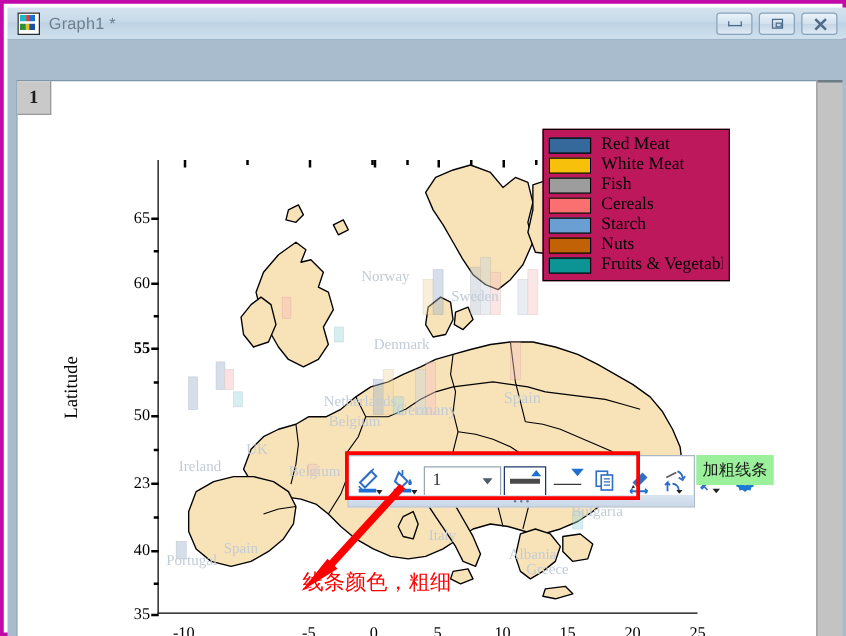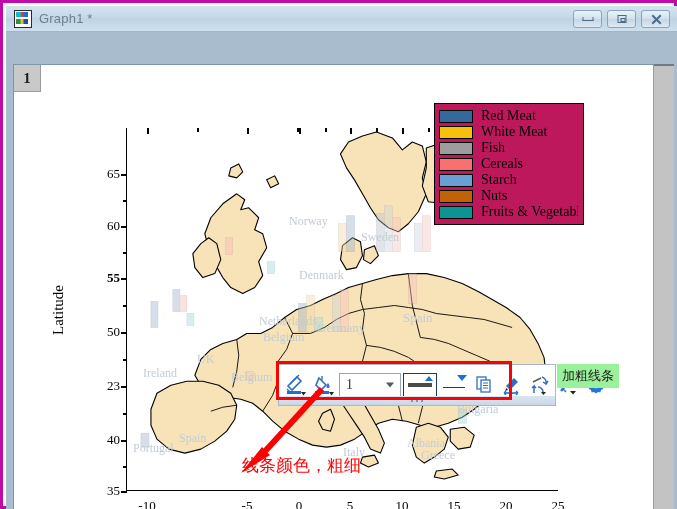--- a/index.html
+++ b/index.html
@@ -302,21 +302,21 @@
           <div class="country-lbl" style="left:162px;top:86px;">Norway</div>
           <div class="country-lbl" style="left:234px;top:102px;">Sweden</div>
           <div class="country-lbl" style="left:172px;top:140px;">Denmark</div>
           <div class="country-lbl" style="left:132px;top:186px;">Netherlands</div>
           <div class="country-lbl" style="left:136px;top:202px;">Belgium</div>
           <div class="country-lbl" style="left:190px;top:192px;font-size:13px;">Germany</div>
           <div class="country-lbl" style="left:276px;top:182px;font-size:13px;">Spain</div>
           <div class="country-lbl" style="left:104px;top:242px;">Belgium</div>
           <div class="country-lbl" style="left:52px;top:303px;">Spain</div>
           <div class="country-lbl" style="left:6px;top:313px;">Portugal</div>
-          <div class="country-lbl" style="left:216px;top:293px;margin-top:24px;">Italy</div>
+          <div class="country-lbl" style="left:216px;top:293px;">Italy</div>
           <div class="country-lbl" style="left:280px;top:308px;">Albania</div>
           <div class="country-lbl" style="left:294px;top:320px;">Greece</div>
           <div class="country-lbl" style="left:330px;top:274px;">Bulgaria</div>
         </div>
 
         <div>
           <div class="ytick" style="top:46px;">65</div>
           <div class="ytickmark" style="top:46px;"></div>
           <div class="ytickmark minor" style="top:72px;"></div>
           <div class="ytick" style="top:98px;">60</div>

